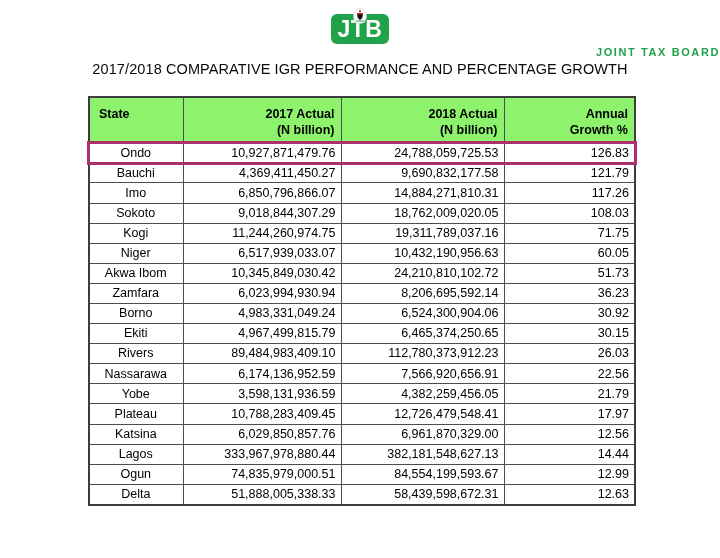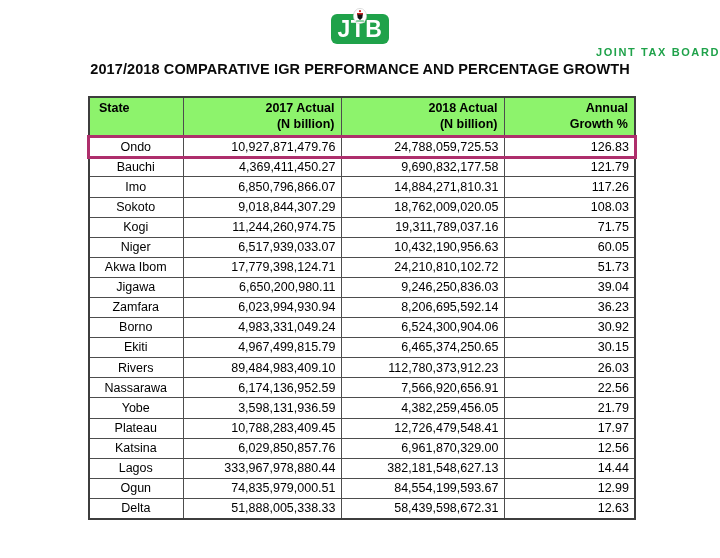--- a/index.html
+++ b/index.html
@@ -30,41 +30,41 @@
   }
   .logo-caption {
     position: absolute; left: 0; top: 38px; width: 720px;
     text-align: right; color: #1FA24A; font-weight: bold;
     font-size: 11px; letter-spacing: 1.6px;
   }
 
   
   .title {
     position: absolute; left: 0; top: 61px; width: 720px; margin: 0;
-    text-align: center; font-size: 14.5px; font-weight: bold; color: #0a0a0a;
+    text-align: center; font-size: 14.5px; font-weight: normal; color: #0a0a0a;
     letter-spacing: 0.1px;
   }
 
   
   table.igr {
     position: absolute; left: 88px; top: 96px; width: 546px;
     border-collapse: collapse; table-layout: fixed;
     border: 2px solid #3d3d3d;
     font-size: 12.5px;
   }
   table.igr th, table.igr td {
     border: 1px solid #4d4d4d;
     overflow: hidden; white-space: nowrap;
   }
   table.igr thead th {
     background: #8DF36C;
     font-weight: bold;
     vertical-align: top;
     text-align: right;
-    padding: 3px 6px 4px 6px;
+    padding: 9px 6px 4px 6px;
     white-space: pre-line;
     line-height: 1.25;
     font-size: 12.5px;
   }
   table.igr thead th.l { text-align: left; padding-left: 9px; }
   table.igr td {
     height: 19.1px; padding: 0 5px;
     text-align: right; vertical-align: middle;
     line-height: 1;
   }
@@ -144,29 +144,23 @@
           <td class="r">71.75</td>
         </tr>
         <tr>
           <td class="l">Niger</td>
           <td class="r">6,517,939,033.07</td>
           <td class="r">10,432,190,956.63</td>
           <td class="r">60.05</td>
         </tr>
         <tr>
           <td class="l">Akwa Ibom</td>
-          <td class="r">17,779,398,124.71</td>
+          <td class="r">10,345,849,030.42</td>
           <td class="r">24,210,810,102.72</td>
           <td class="r">51.73</td>
-        </tr>
-        <tr>
-          <td class="l">Jigawa</td>
-          <td class="r">6,650,200,980.11</td>
-          <td class="r">9,246,250,836.03</td>
-          <td class="r">39.04</td>
         </tr>
         <tr>
           <td class="l">Zamfara</td>
           <td class="r">6,023,994,930.94</td>
           <td class="r">8,206,695,592.14</td>
           <td class="r">36.23</td>
         </tr>
         <tr>
           <td class="l">Borno</td>
           <td class="r">4,983,331,049.24</td>

